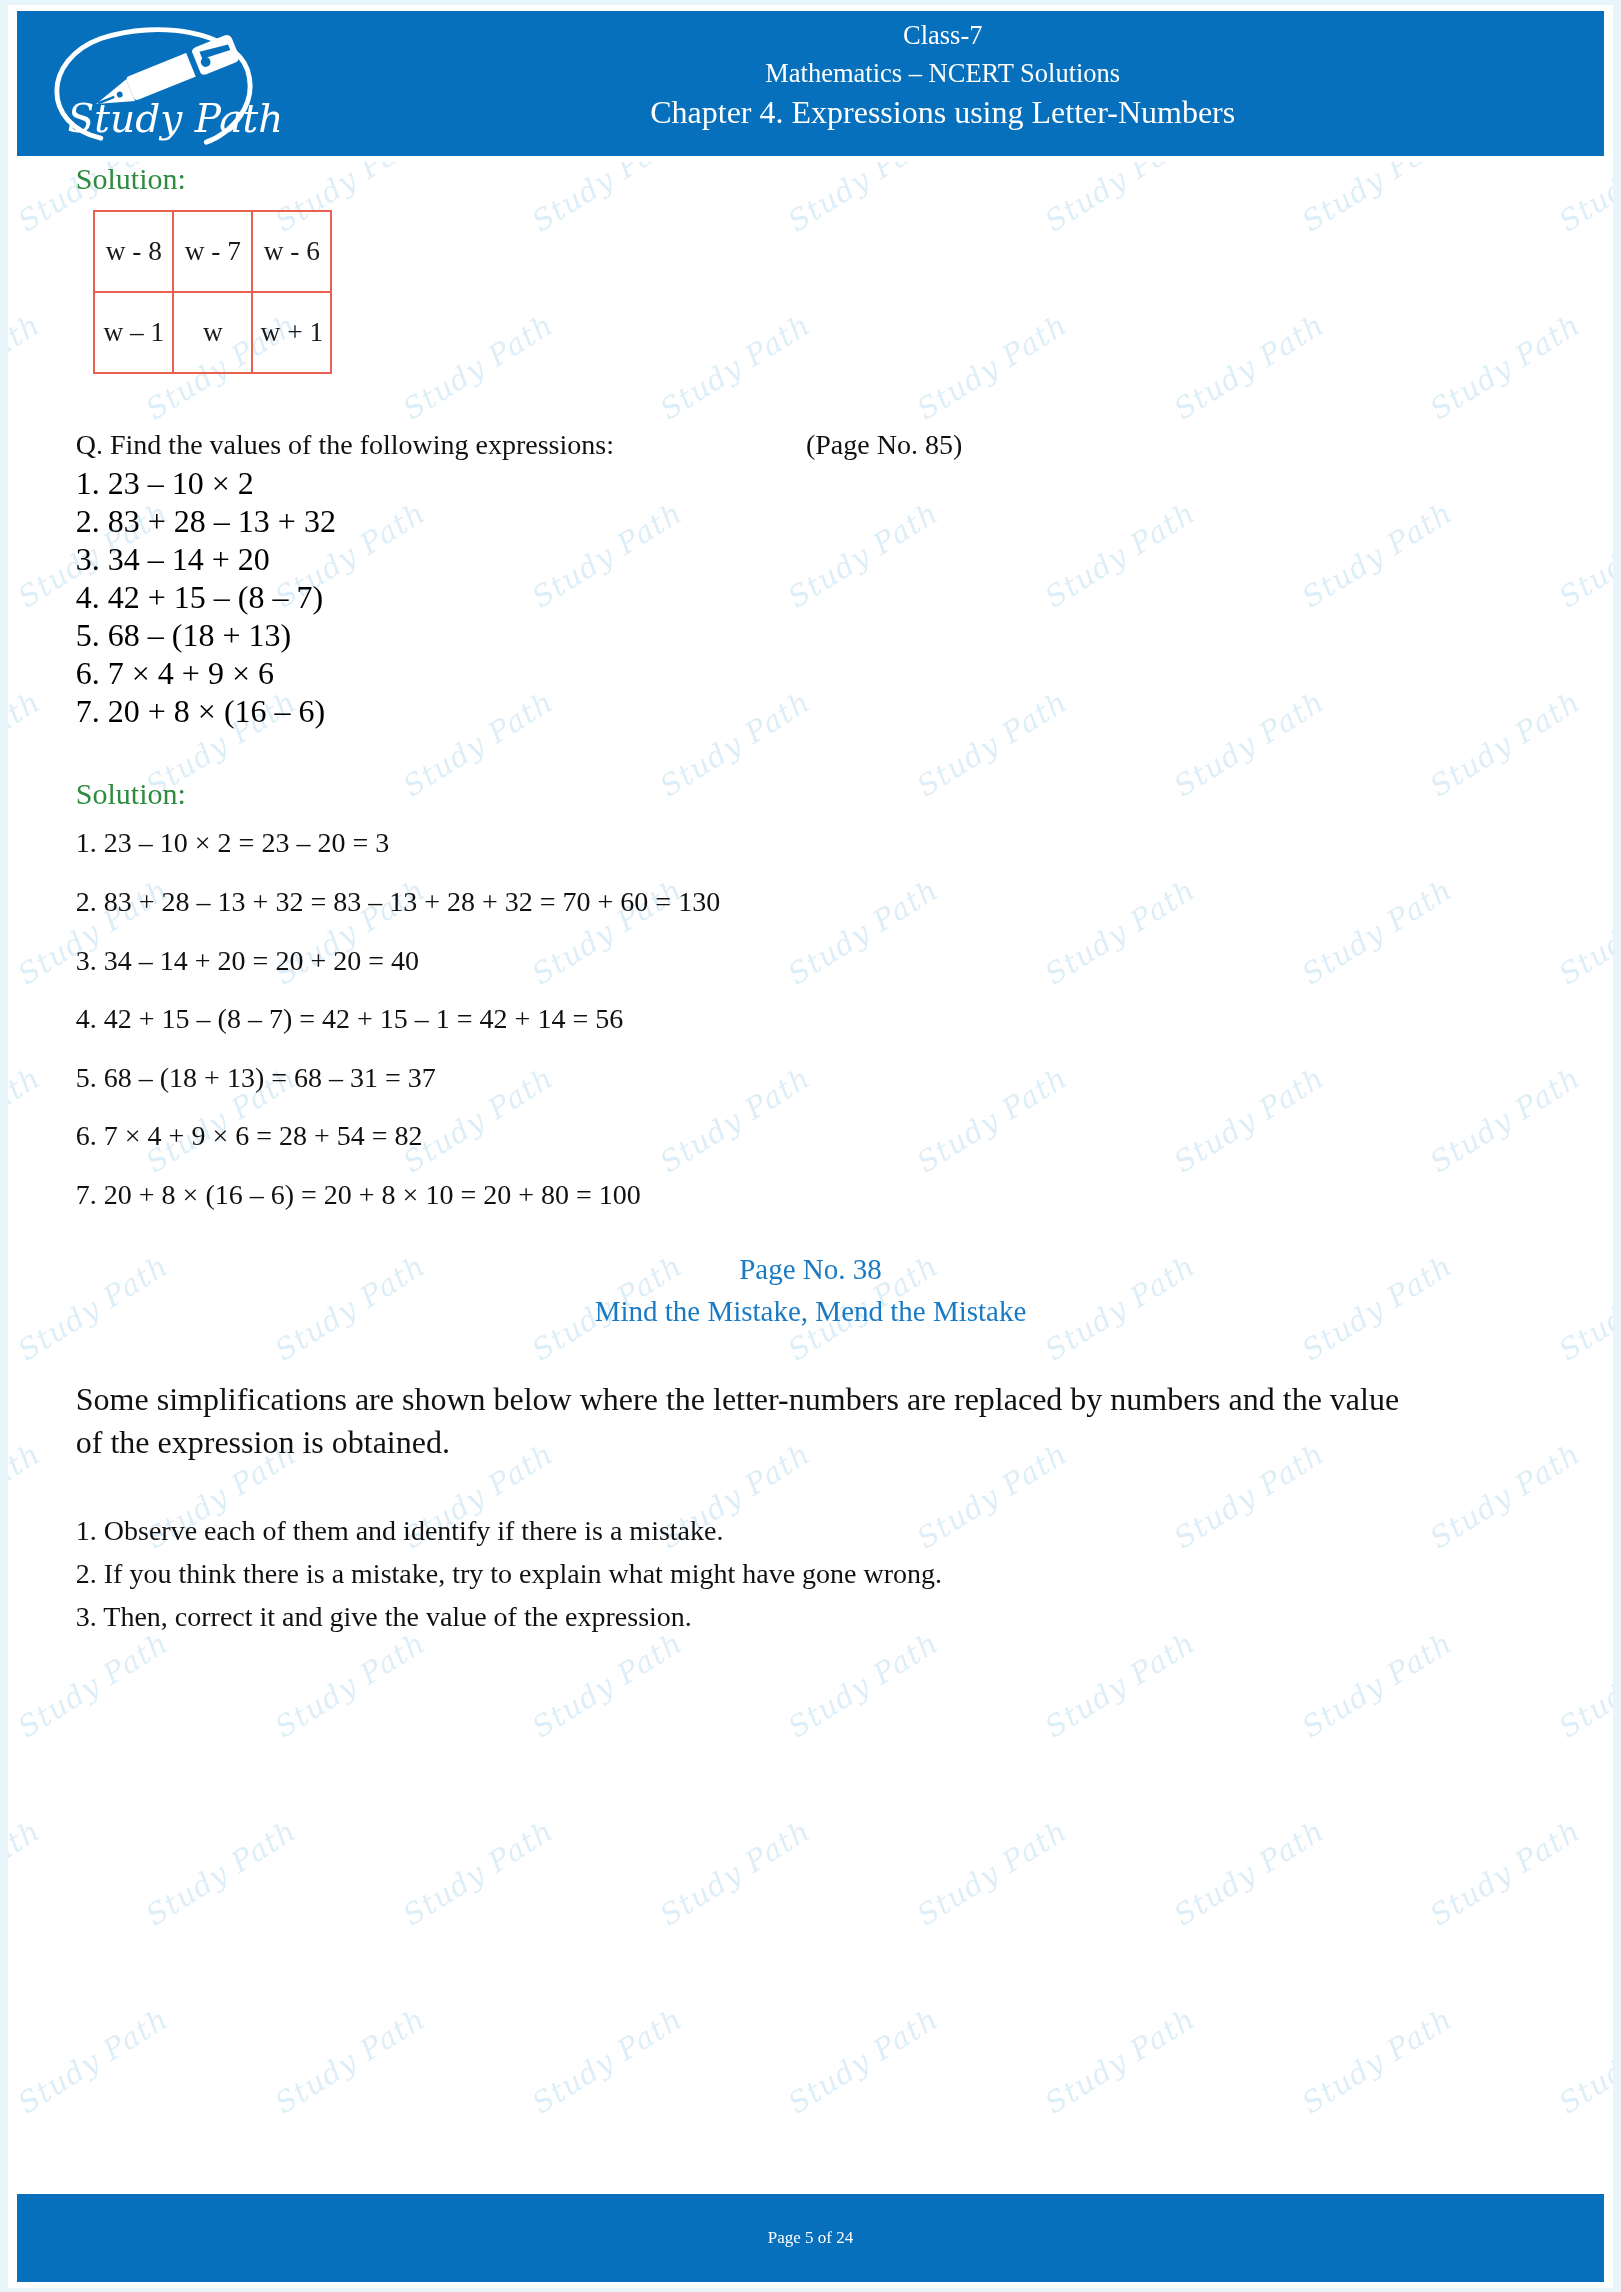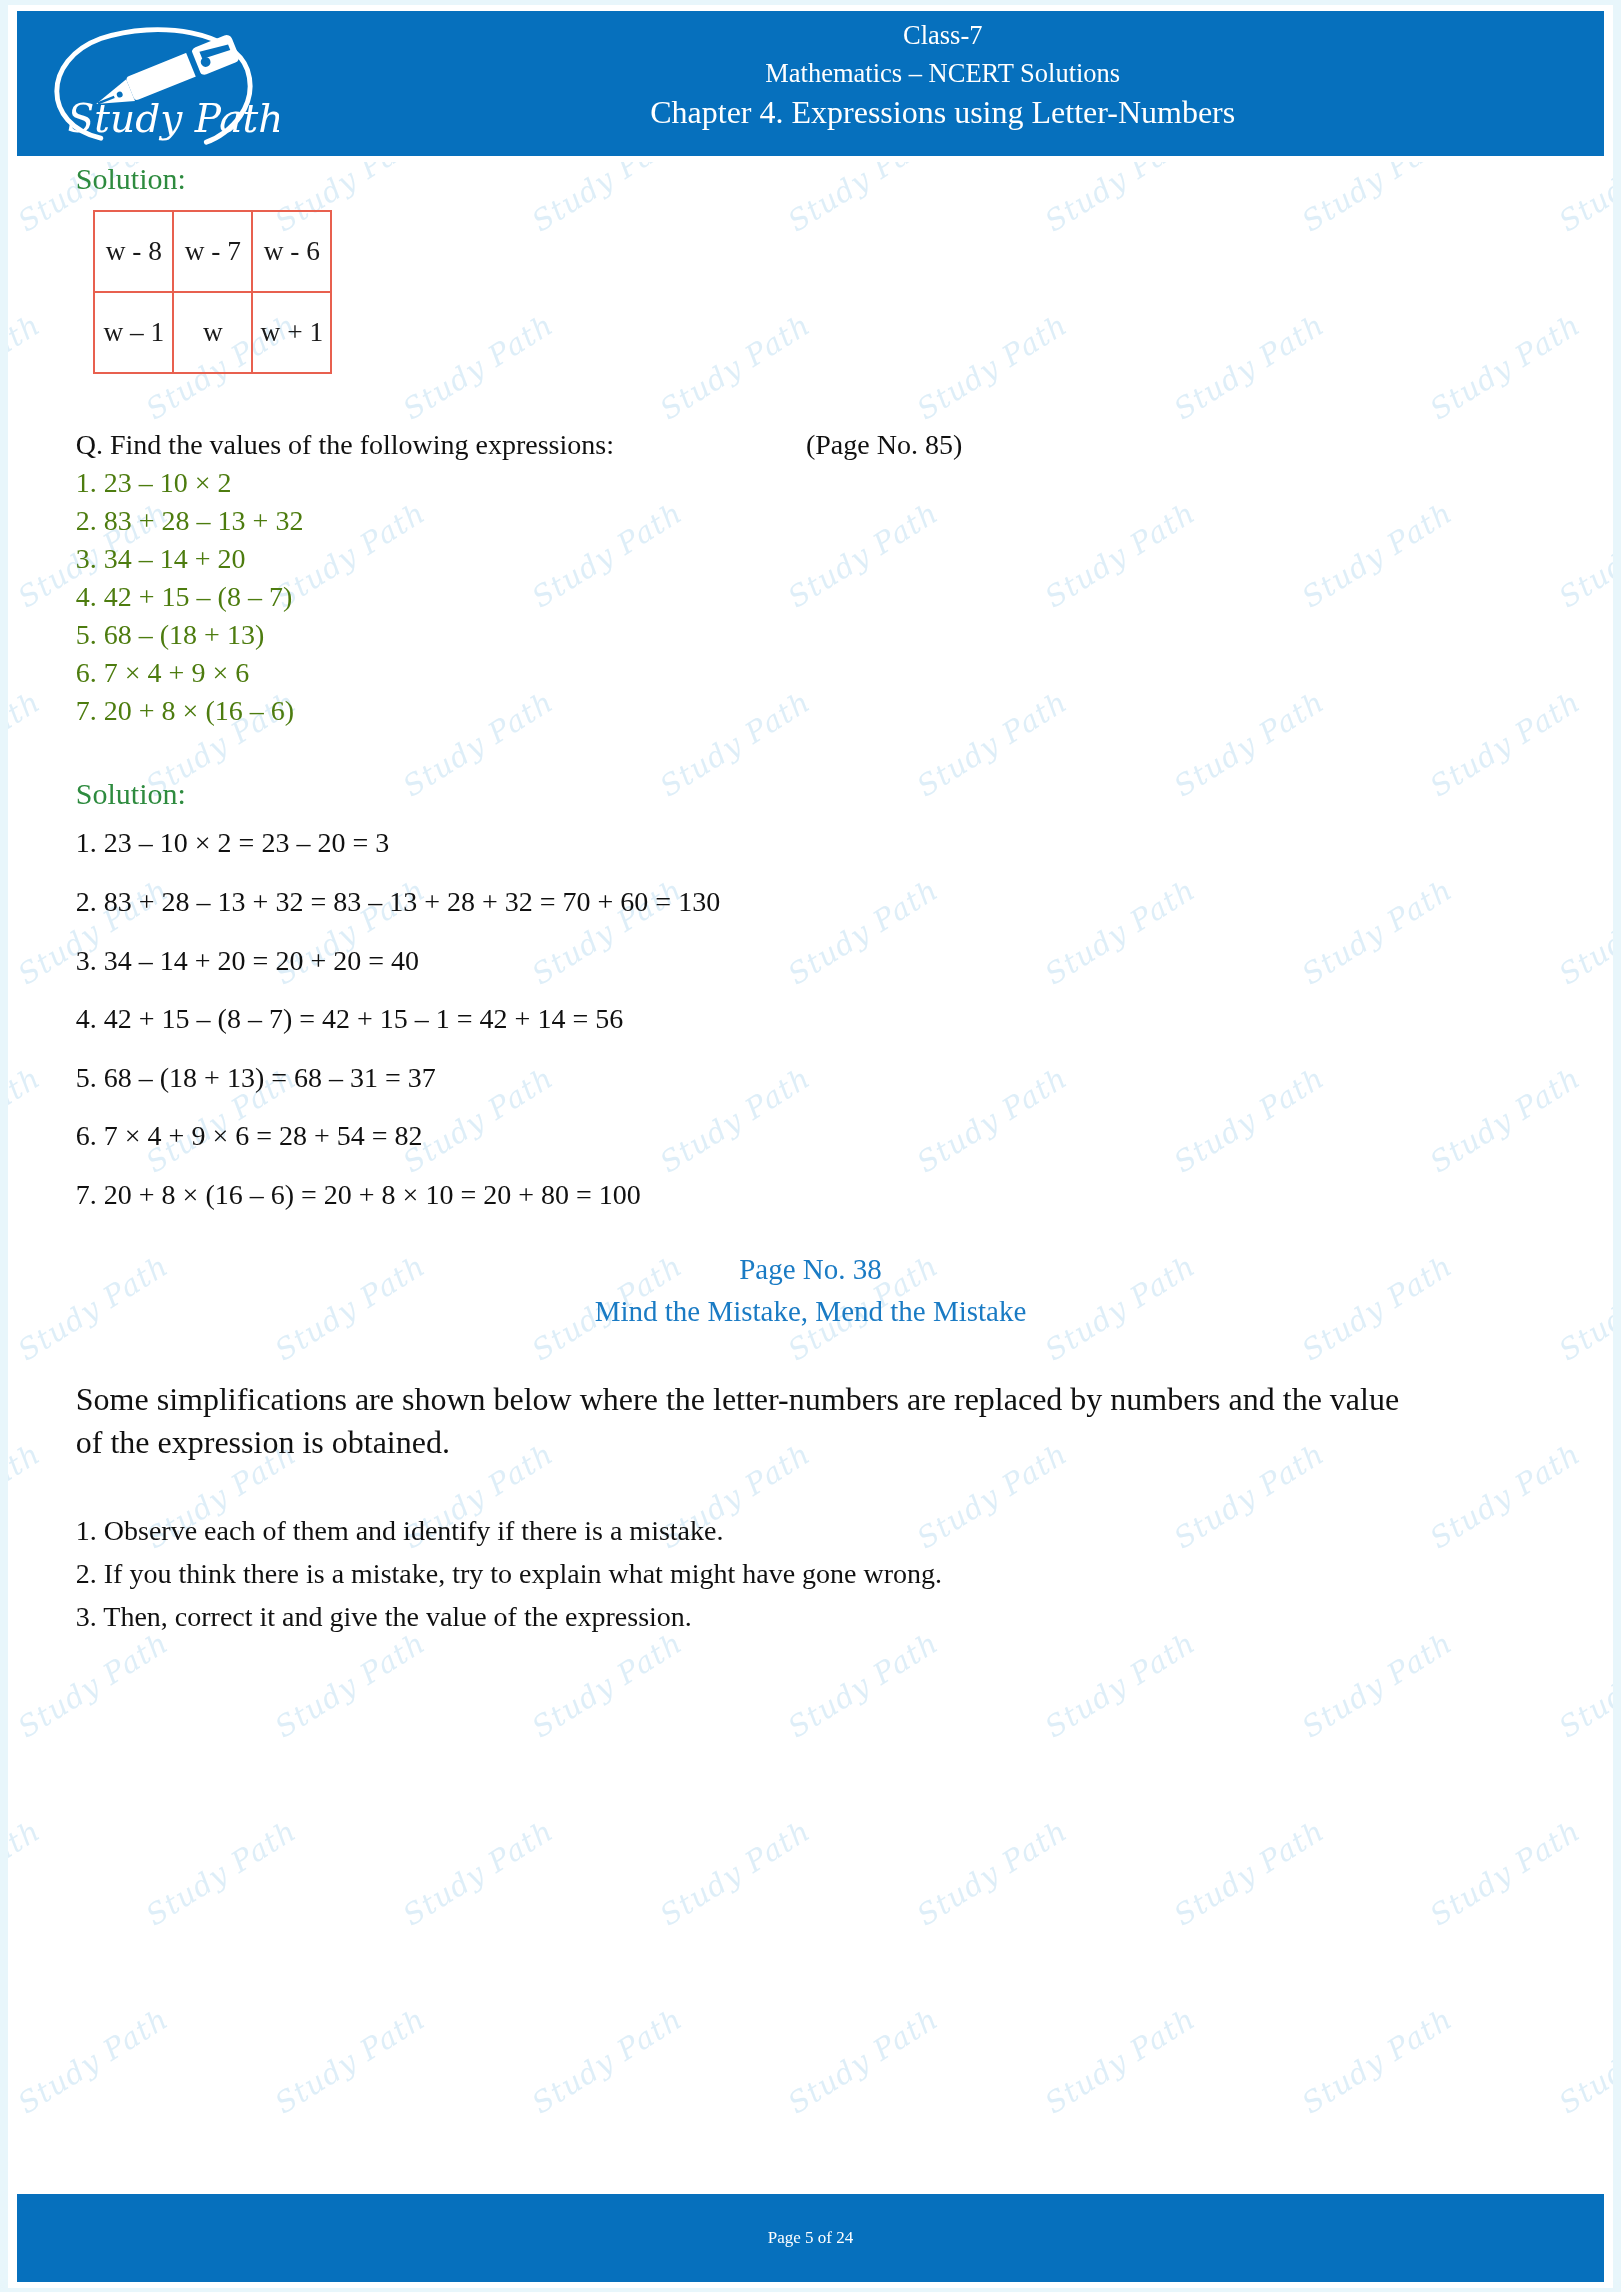--- a/index.html
+++ b/index.html
@@ -109,22 +109,22 @@
   .q-block { margin-top: 51px; }
   .q-head {
     display: flex;
     font-size: 28px;
     color: #111;
     line-height: 39px;
   }
   .q-head .q-text { flex: 0 0 auto; }
   .q-head .q-page { margin-left: 192px; }
   .q-item {
-    font-size: 28px;
-    color: #4d7c0f;
+    font-size: 32px;
+    color: #000000;
     line-height: 38px;
   }
 
   
   .sol-block { margin-top: 47px; }
   .sol-item {
     font-size: 28px;
     color: #111;
     line-height: 38px;
     margin-bottom: 20.6px;

